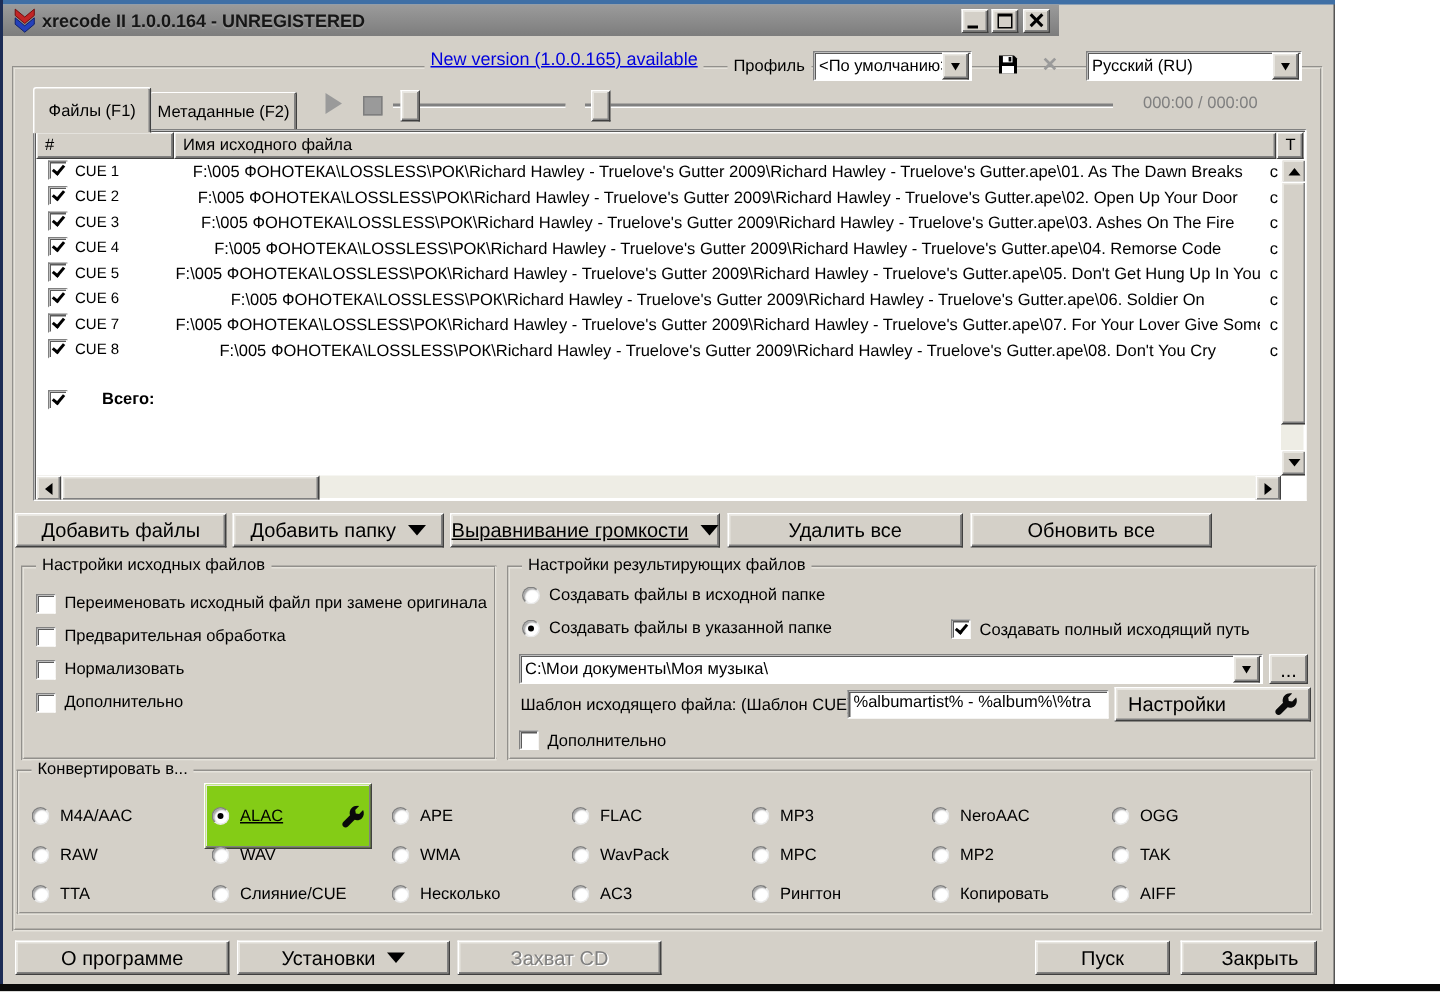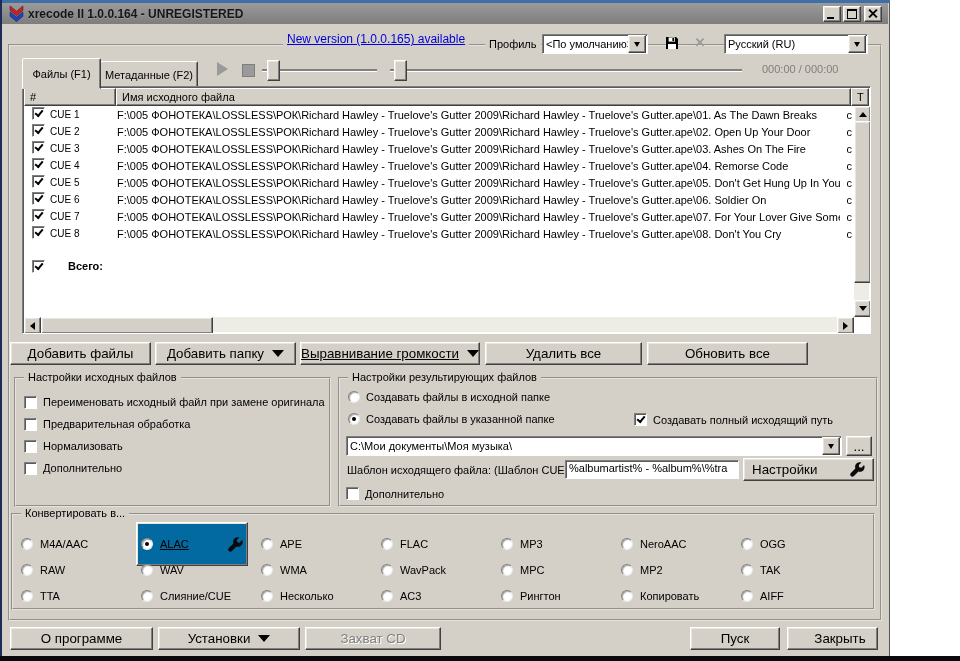--- a/index.html
+++ b/index.html
@@ -12,21 +12,21 @@
   .navy-left{position:absolute;left:0;top:0;width:2px;height:656px;background:#1c2c55;}
   .blackbar{position:absolute;left:0;top:656px;width:960px;height:5px;background:#0a0a0a;}
 
   
   .raised{background:#d4d0c8;border:1px solid;border-color:#ffffff #404040 #404040 #ffffff;
           box-shadow:inset -1px -1px 0 #808080,inset 1px 1px 0 #e8e6e0;}
   .groupbox{position:absolute;border:2px groove #e6e3dc;box-sizing:border-box;}
   .legend{position:absolute;top:-8px;left:8px;background:#d4d0c8;padding:0 4px;white-space:nowrap;}
 
   
-  .titlebar{position:absolute;left:2px;top:3px;width:886px;height:21px;
+  .titlebar{position:absolute;left:2px;top:3px;width:704px;height:21px;
             background:linear-gradient(180deg,#9b9b9b,#7d7d7d);display:flex;align-items:center;}
   .title-text{font-size:12px;font-weight:bold;color:#161616;margin-left:26px;
               text-shadow:0 1px 0 rgba(255,255,255,.15);}
   .app-icon{position:absolute;left:6px;top:2px;width:17px;height:17px;}
   .caption-btns{position:absolute;right:6px;top:3px;display:flex;gap:2px;}
   .cap-btn{width:16px;height:14px;position:relative;cursor:default;}
   .g-min{position:absolute;left:3px;bottom:2px;width:7px;height:2px;background:#000;}
   .g-max{position:absolute;left:3px;top:2px;width:8px;height:7px;border:1px solid #000;border-top:2px solid #000;}
   .g-x{position:absolute;left:2px;top:1px;width:11px;height:11px;}
   .g-x:before,.g-x:after{content:"";position:absolute;left:5px;top:0;width:2px;height:11px;background:#000;}
@@ -58,21 +58,21 @@
   .time{position:absolute;color:#808080;white-space:nowrap;}
 
   
   .ftable{position:absolute;left:22px;top:86px;width:849px;height:248px;background:#fff;
           border:1px solid;border-color:#808080 #ffffff #ffffff #808080;box-shadow:inset 1px 1px 0 #5a5a5a;
           box-sizing:border-box;overflow:hidden;}
   .fhead{position:absolute;left:1px;top:1px;right:1px;height:18px;display:flex;}
   .hcell{background:#d4d0c8;border:1px solid;border-color:#ffffff #404040 #404040 #ffffff;
          box-shadow:inset -1px -1px 0 #808080;padding:1px 5px;display:flex;align-items:center;
          box-sizing:border-box;white-space:nowrap;overflow:hidden;}
-  .frows{position:absolute;left:1px;top:19px;right:16px;bottom:16px;overflow:hidden;}
+  .frows{position:absolute;left:1px;top:19px;right:16px;bottom:16px;overflow:hidden;text-align:center;}
   .frow{position:relative;height:17px;display:flex;align-items:center;white-space:nowrap;}
   .rid{position:absolute;left:26px;font-size:10px;}
   .rpath{position:absolute;left:93px;right:14px;overflow:hidden;white-space:nowrap;}
   .rtype{position:absolute;right:2px;}
   .trow{position:relative;height:17px;}
   .tlabel{position:absolute;left:44px;top:1px;font-weight:bold;}
 
   .cb{width:13px;height:13px;background:#fff;border:1px solid;border-color:#808080 #fff #fff #808080;
       box-shadow:inset 1px 1px 0 #5a5a5a;position:relative;display:inline-block;box-sizing:border-box;flex:none;}
   .cb .tick{position:absolute;left:2px;top:2px;width:6px;height:3px;border-left:2px solid #000;
@@ -106,21 +106,21 @@
   .radio .dot{position:absolute;left:3px;top:3px;width:4px;height:4px;border-radius:50%;background:#000;}
   .fieldrow{position:absolute;display:flex;align-items:center;gap:6px;white-space:nowrap;}
 
   .text-input{background:#fff;border:1px solid;border-color:#808080 #fff #fff #808080;
               box-shadow:inset 1px 1px 0 #5a5a5a;padding:1px 3px;white-space:nowrap;overflow:hidden;box-sizing:border-box;}
 
   
   .codec-grid{position:absolute;left:8px;top:16px;display:grid;
               grid-template-columns:120px 120px 120px 120px 120px 120px 112px;grid-auto-rows:26px;align-items:center;}
   .codec{display:flex;align-items:center;gap:7px;white-space:nowrap;}
-  .codec.selected{position:relative;background:#0369a1;border:1px solid;
+  .codec.selected{position:relative;background:#84cc16;border:1px solid;
                   border-color:#ffffff #404040 #404040 #ffffff;box-shadow:inset -1px -1px 0 #808080,inset 1px 1px 0 #e8e6e0;
                   width:102px;height:22px;padding:10px 4px;margin-left:-5px;box-sizing:content-box;text-decoration:underline;}
   .codec.selected .wrench{margin-left:auto;}
   .wrench{width:15px;height:15px;flex:none;}
 </style>
 </head>
 <body>
 
 <div class="page">
   <div class="win">

